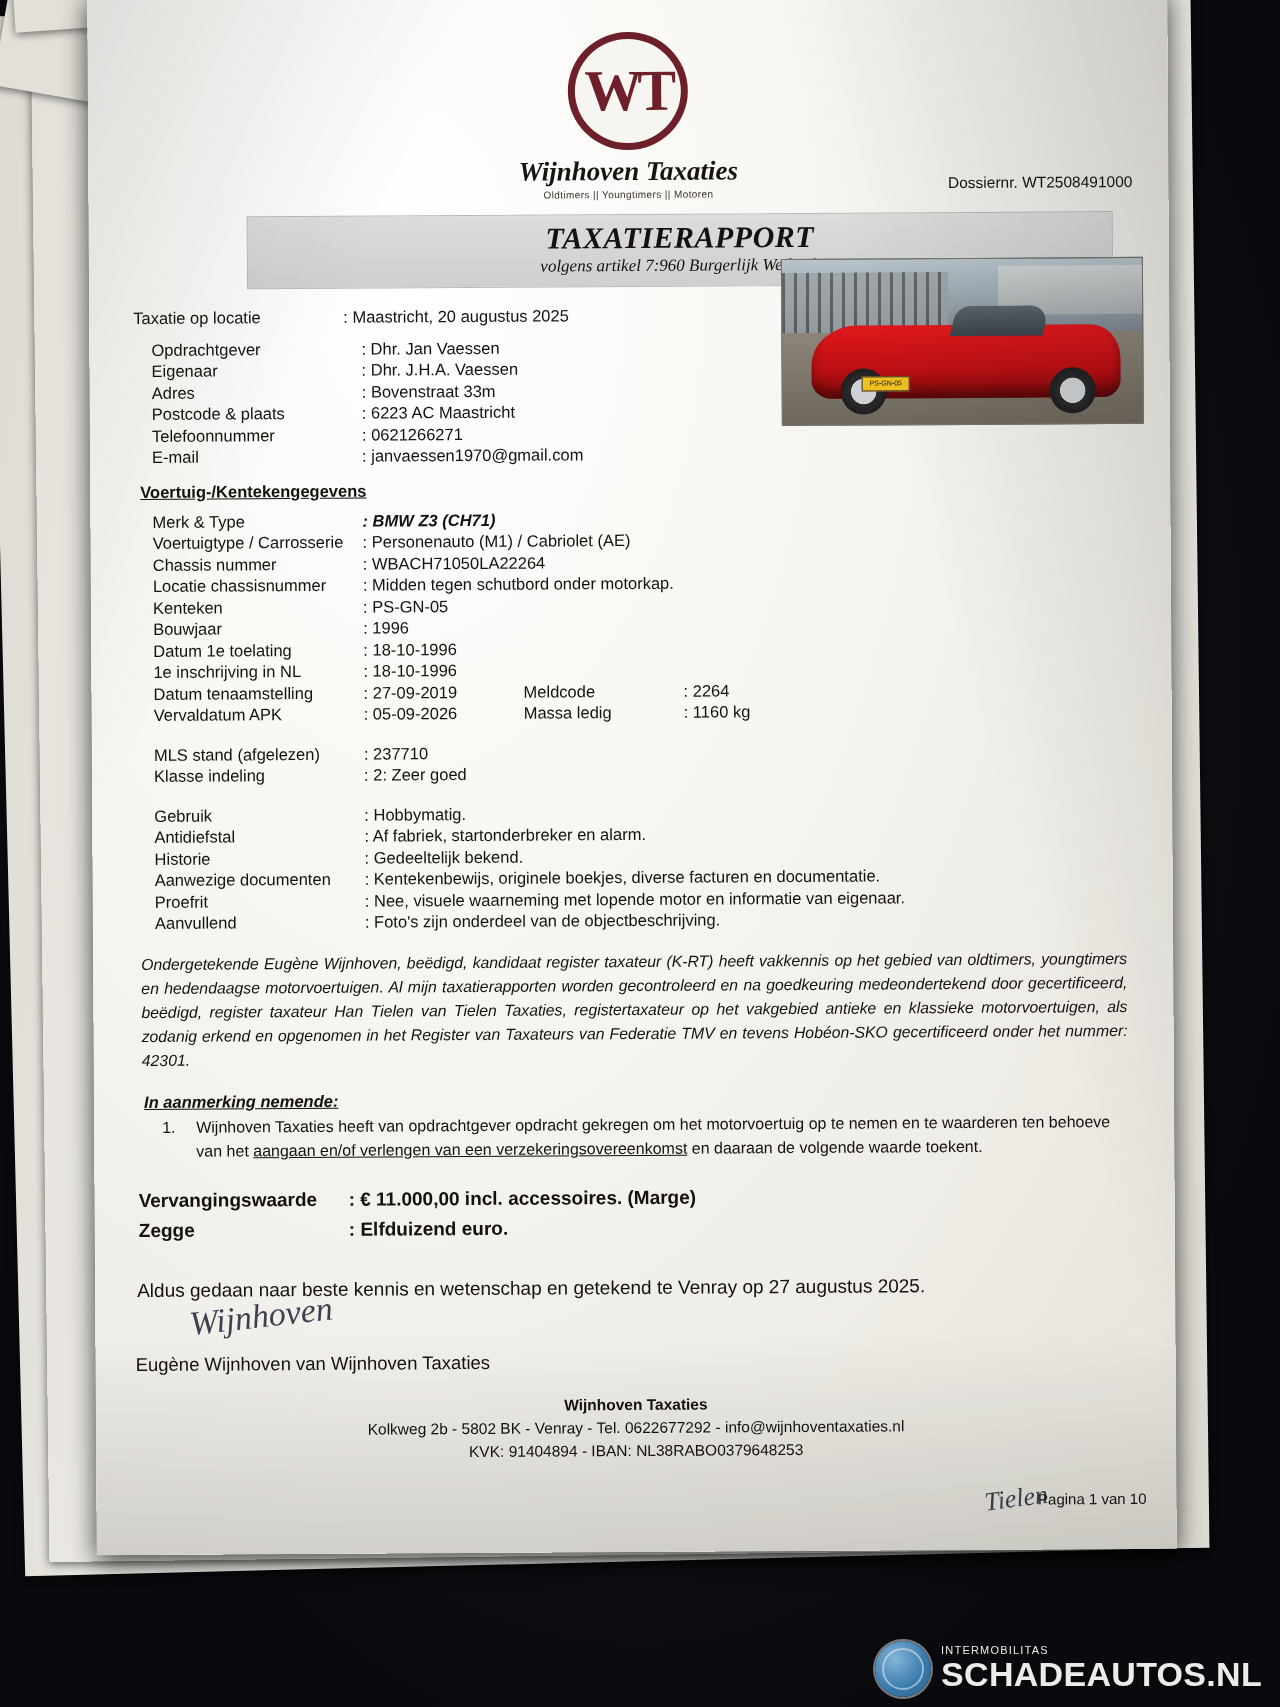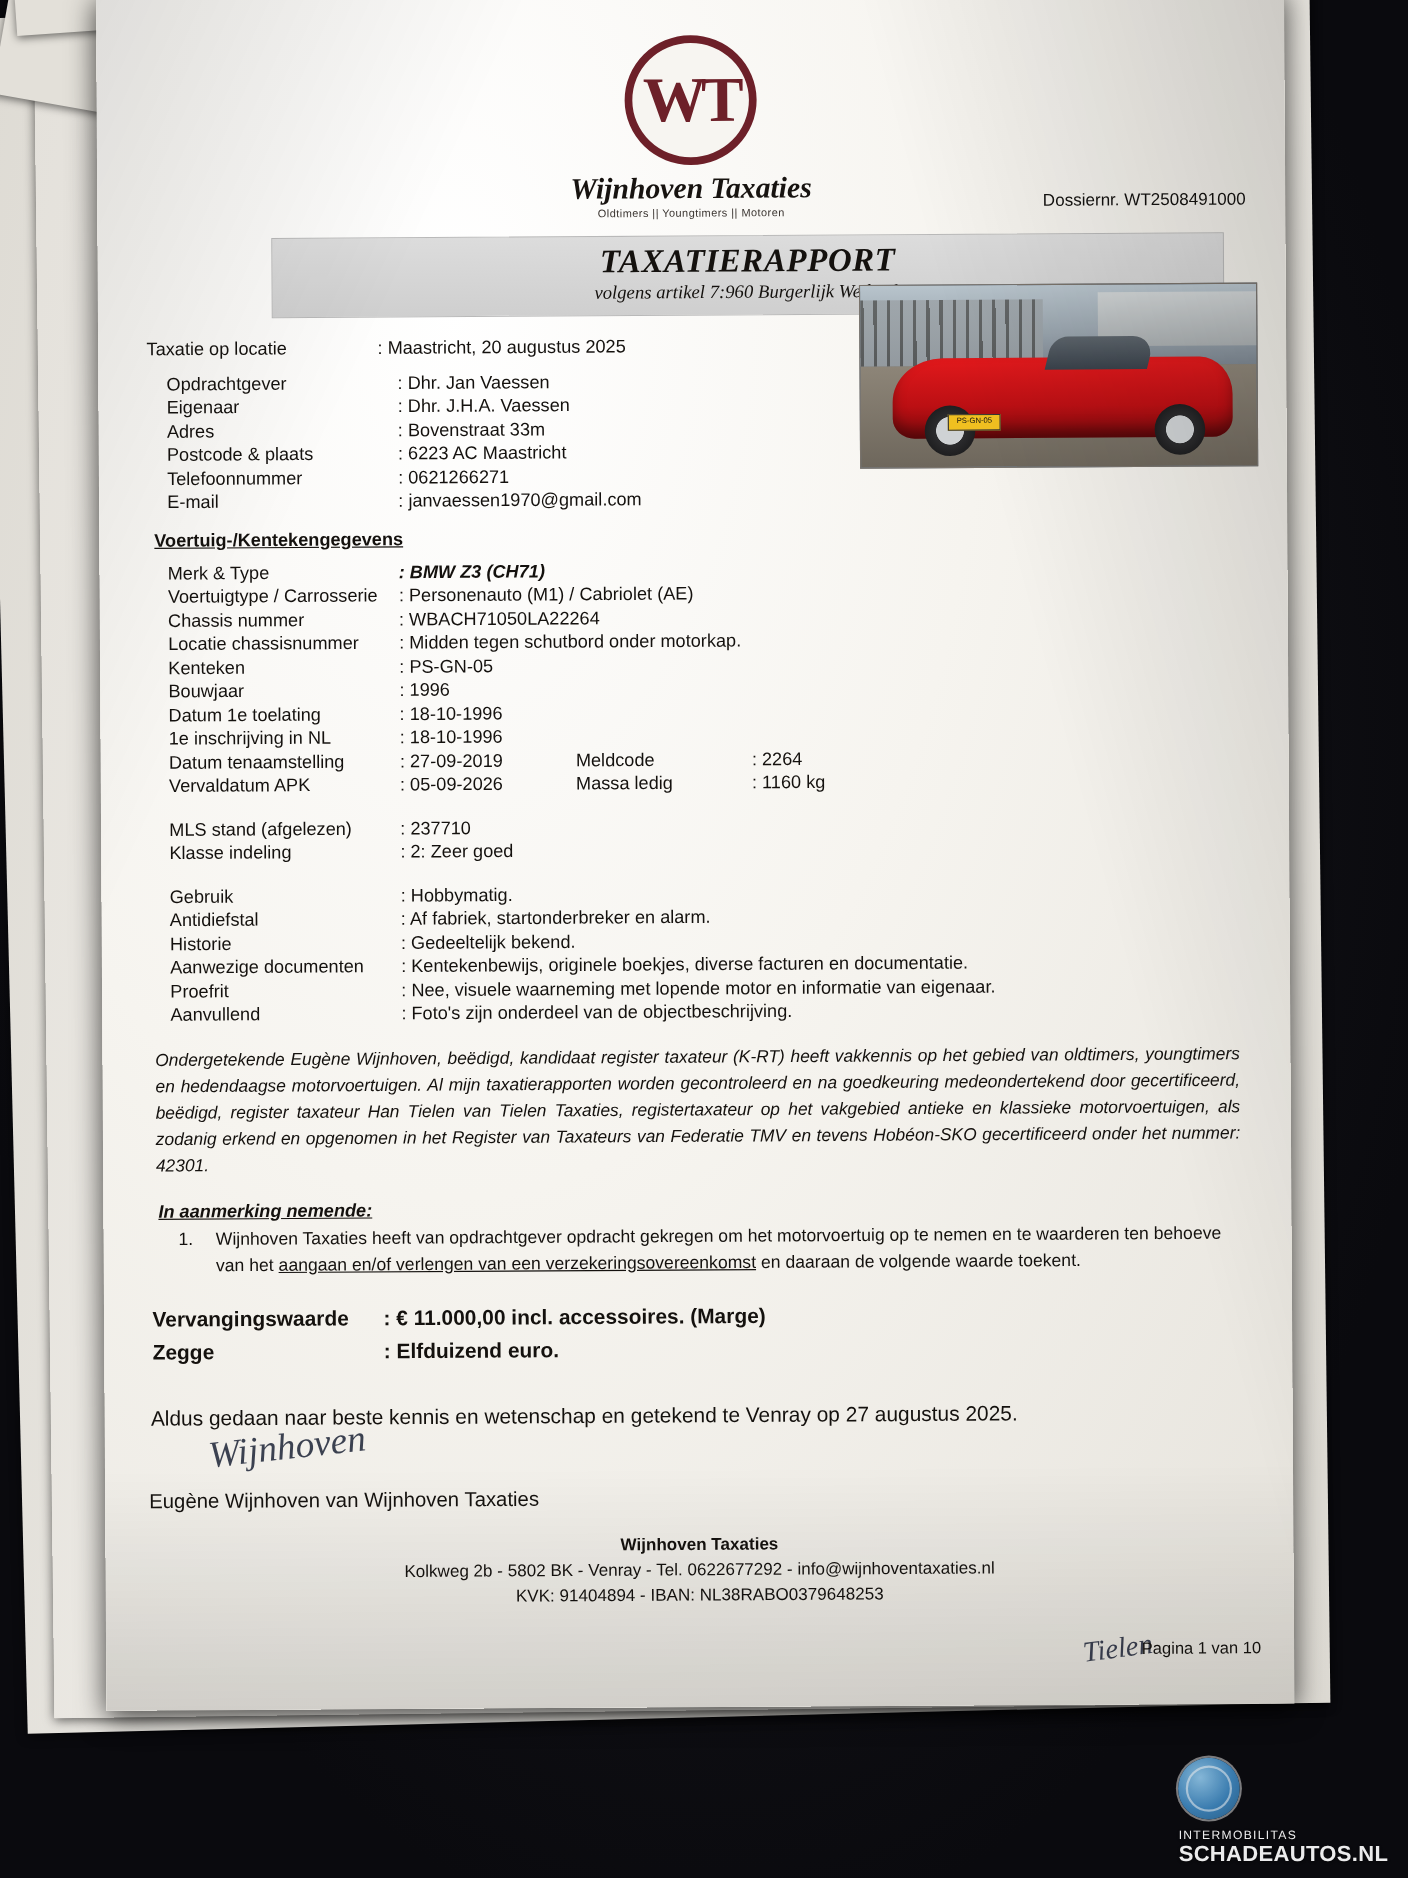--- a/index.html
+++ b/index.html
@@ -322,39 +322,39 @@
     transform: rotate(-7deg);
     opacity: .85;
   }
 
   
   .watermark {
     position: absolute;
     right: 18px;
     bottom: 10px;
     display: flex;
+    align-items: center;
     gap: 10px;
     opacity: .92;
-    flex-direction: column;
   }
   .wm-globe {
     width: 56px; height: 56px; border-radius: 50%;
     background: radial-gradient(circle at 36% 32%, #8fc5e8 0%, #3f86bd 55%, #2b6390 100%);
     position: relative;
     box-shadow: 0 0 0 2px rgba(255,255,255,.5);
   }
   .wm-globe::before {
     content: "";
     position: absolute; inset: 7px;
     border-radius: 50%;
     border: 2px solid rgba(255,255,255,.55);
   }
   .wm-text { color: #ffffff; line-height: 1.05; text-shadow: 0 1px 3px rgba(0,0,0,.6); }
   .wm-small { font-size: 11px; letter-spacing: 1.2px; }
-  .wm-big { font-size: 20px; font-weight: bold; letter-spacing: .3px; }
+  .wm-big { font-size: 34px; font-weight: bold; letter-spacing: .3px; }
 
   
   .corner {
     position: absolute;
     background: #e3e0d9;
     box-shadow: 0 2px 8px rgba(0,0,0,.55);
   }
   .corner.c1 { left: 0; top: 0; width: 120px; height: 96px; transform: rotate(10deg); }
   .corner.c2 { left: 14px; top: -16px; width: 250px; height: 40px; transform: rotate(-4deg); }
 </style>

